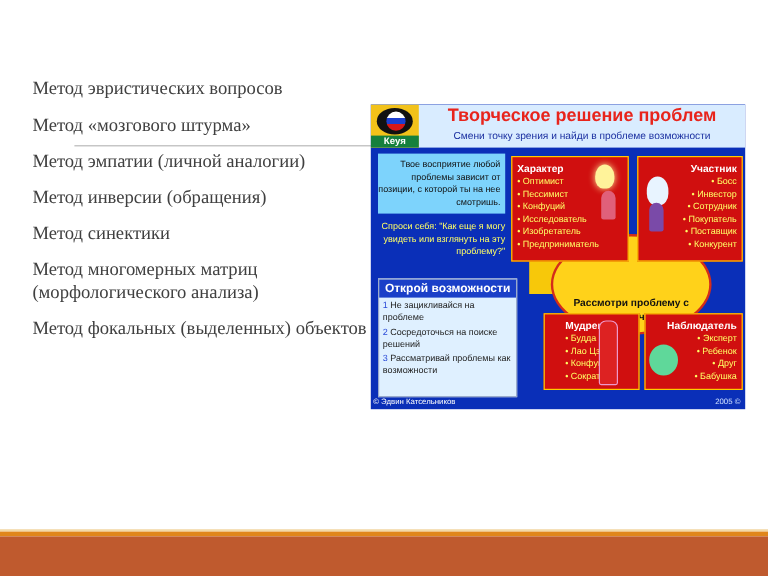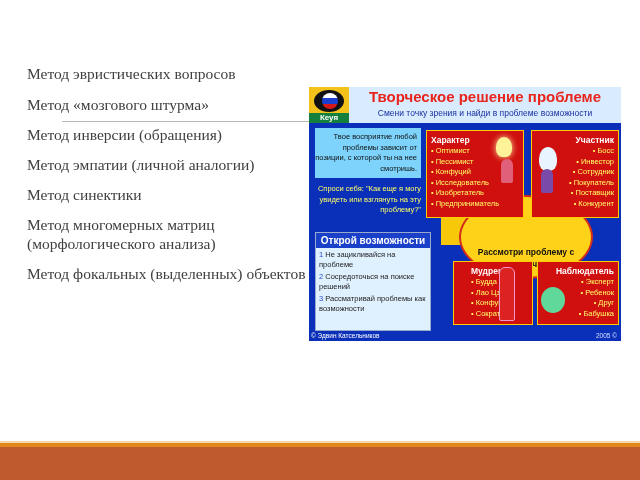--- a/index.html
+++ b/index.html
@@ -108,38 +108,38 @@
   .poster .figure {
     position:absolute; width:12px; height:24px; border-radius:6px 6px 2px 2px;
   }
 </style>
 </head>
 <body>
 
 <div class="list">
   <div class="item i0">Метод эвристических вопросов</div>
   <div class="item">Метод «мозгового штурма»</div>
+  <div class="item">Метод эмпатии (личной аналогии)</div>
   <div class="item">Метод инверсии  (обращения)</div>
-  <div class="item">Метод эмпатии (личной аналогии)</div>
   <div class="item">Метод синектики</div>
   <div class="item">Метод многомерных матриц (морфологического анализа)</div>
   <div class="item">Метод фокальных (выделенных) объектов</div>
 </div>
 
 <div class="divider"></div>
 
 <div class="poster">
   <div class="header"></div>
   <div class="logo">
     <div class="eye">
         <div class="ball"></div>
       </div>
     <div class="logo-text">Кеуя</div>
   </div>
-  <div class="title">Творческое решение проблеме</div>
+  <div class="title">Творческое решение проблем</div>
   <div class="subtitle">Смени точку зрения и найди в проблеме возможности</div>
 
   <div class="yellow-note">Твое восприятие любой проблемы зависит от позиции, с которой ты на нее смотришь.</div>
   <div class="ask">Спроси себя: "Как еще я могу увидеть или взглянуть на эту проблему?"</div>
 
   <div class="open-box">
     <div class="ob-title">Открой возможности</div>
     <div class="ob-item"><span class="n">1</span> <span>Не зацикливайся на проблеме</span></div>
     <div class="ob-item"><span class="n">2</span> <span>Сосредоточься на поиске решений</span></div>
     <div class="ob-item"><span class="n">3</span> <span>Рассматривай проблемы как возможности</span></div>

